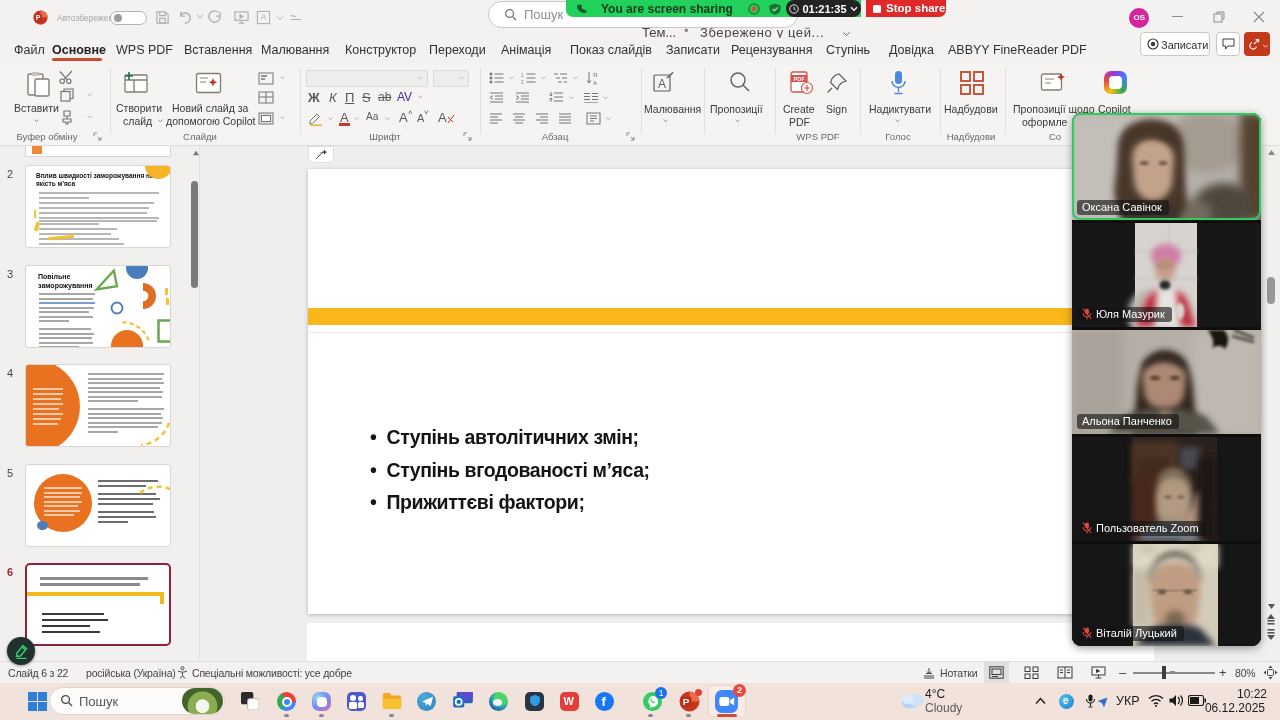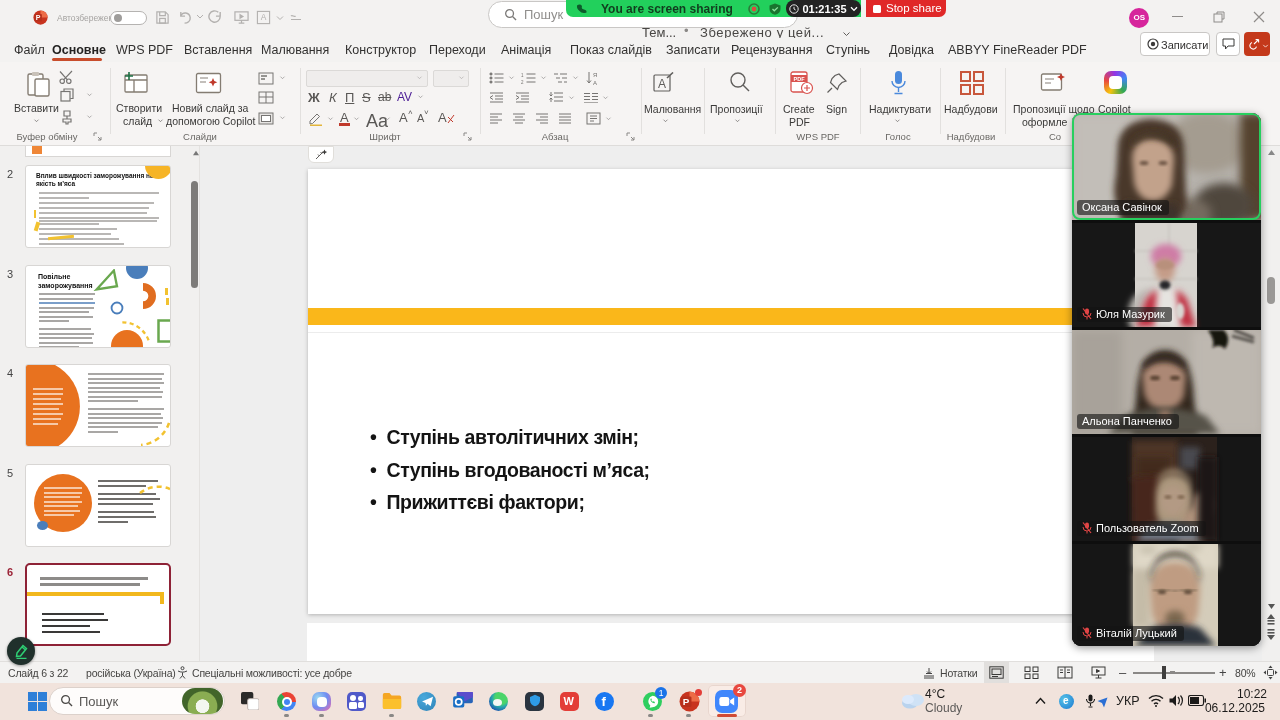--- a/index.html
+++ b/index.html
@@ -238,21 +238,21 @@
       <rect x="2" y="12.5" width="12" height="2" fill="#e3b53a"></rect>
     </svg>
   <svg class="chev" style="left:327px;top:55px" viewBox="0 0 8 6" fill="none" stroke="#8a8886">
       <path d="M1 1 l3 3 3-3"></path>
     </svg>
   <div class="abs" style="left:340px;top:48px;font-size:13px;color:#5a5856">A</div>
   <div class="abs" style="left:339px;top:61px;width:11px;height:3px;background:#c0392b"></div>
   <svg class="chev" style="left:353px;top:55px" viewBox="0 0 8 6" fill="none" stroke="#8a8886">
       <path d="M1 1 l3 3 3-3"></path>
     </svg>
-  <div class="abs" style="left:366px;top:49px;font-size:18px;color:#5a5856">Aa</div>
+  <div class="abs" style="left:366px;top:49px;font-size:10px;color:#5a5856">Aa</div>
   <svg class="chev" style="left:384px;top:55px" viewBox="0 0 8 6" fill="none" stroke="#8a8886">
       <path d="M1 1 l3 3 3-3"></path>
     </svg>
   <div class="abs" style="left:399px;top:48px;font-size:13px;color:#5a5856">A</div>
   <div class="abs" style="left:408px;top:46px;font-size:8px;color:#5a5856">˄</div>
   <div class="abs" style="left:417px;top:50px;font-size:11px;color:#5a5856">A</div>
   <div class="abs" style="left:424px;top:46px;font-size:8px;color:#5a5856">˅</div>
   <div class="abs" style="left:438px;top:48px;font-size:13px;color:#5a5856">A</div>
   <svg class="abs" style="left:447px;top:52px" width="8" height="10" viewBox="0 0 8 10" stroke="#c0392b" fill="none">
       <path d="M1 9 L7 1 M1 3 l5 5"></path>
@@ -911,19 +911,19 @@
       <circle cx="5" cy="5" r="4.2"></circle>
       <path d="M5 2.8 V5 l1.6 1"></path>
     </svg>
   <div style="font-size:11px;font-weight:bold;color:#fff;margin-left:3px">01:21:35</div>
   <svg style="margin-left:3px" width="8" height="6" viewBox="0 0 8 6" fill="none" stroke="#fff" stroke-width="1.3">
       <path d="M1 1.2 L4 4.4 L7 1.2"></path>
     </svg>
 </div>
 <div class="abs" style="left:866px;top:0;width:80px;height:17px;background:#e02828;border-radius:0 0 7px 0"></div>
 <div class="abs" style="left:873px;top:4.5px;width:8px;height:8px;background:#fff;border-radius:1.5px"></div>
-<div class="abs" style="left:886px;top:2px;font-size:11.5px;font-weight:normal;color:#fff">Stop share</div>
+<div class="abs" style="left:886px;top:2px;font-size:11.5px;font-weight:bold;color:#fff">Stop share</div>
 
 <div class="abs" style="left:7px;top:637px;width:28px;height:28px;border-radius:50%;background:#20302c;box-shadow:0 1px 3px rgba(0,0,0,.4)"></div>
 <svg class="abs" style="left:14px;top:643px" width="15" height="16" viewBox="0 0 15 16" fill="none" stroke="#2ecf74" stroke-width="1.5">
     <path d="M3 10 L9 2.5 L12.5 5.5 L6.5 13 L2.5 13.5 z M8 4 l3.5 3"></path>
     <path d="M2.5 15.5 h10"></path>
   </svg>
 
 </body></html>

